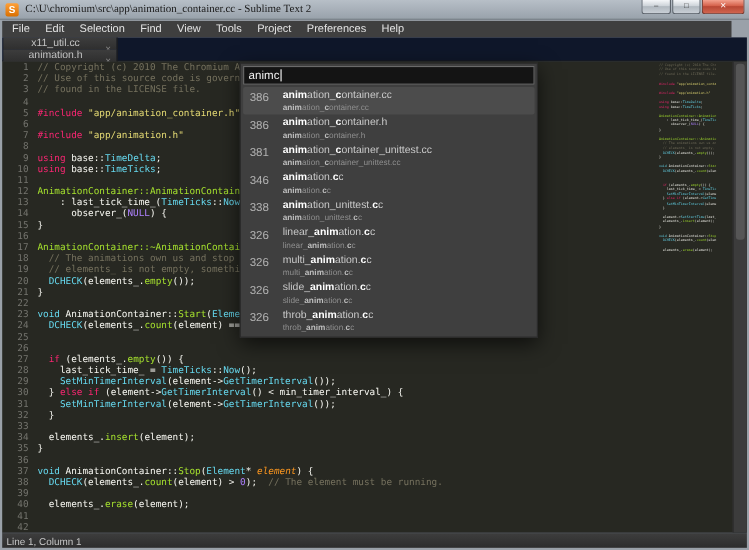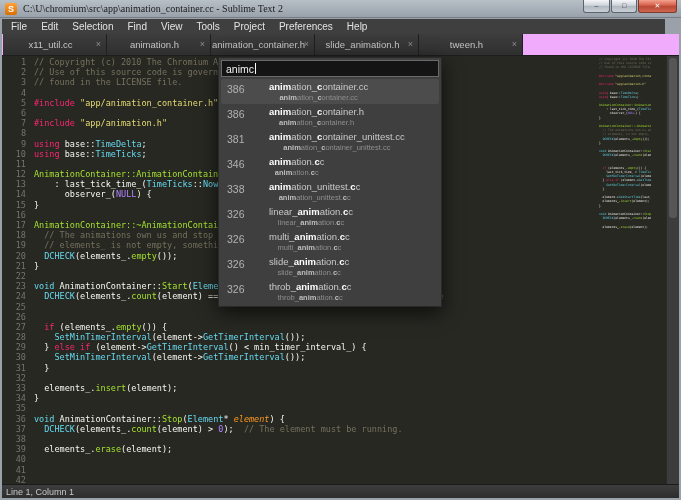--- a/index.html
+++ b/index.html
@@ -39,22 +39,22 @@
   }
 
   .menubar{
     position:absolute; top:19px; left:2px; right:16px; height:15px;
     background:#3f3f3f; display:flex; align-items:center; padding-left:2px;
   }
   .menu-item{ font-size:10px; color:#e3e3e3; padding:0 7px; cursor:default; }
 
   .tabbar{
     position:absolute; top:34px; left:2px; right:2px; height:22px;
-    background:#f0abfc; border-bottom:1px solid #1d1d1d;
-    display:flex; padding-left:1px;
+    background:#0f172a; border-bottom:1px solid #1d1d1d;
+    display:flex; padding-left:1px;flex-direction:column;
   }
   .tab{
     width:104px; position:relative; flex:none;
     background:linear-gradient(#3d3d3d,#2f2f2f);
     border-right:1px solid #1f1f1f;
     display:flex; align-items:center; justify-content:center;
   }
   .tab-label{ font-size:9.5px; color:#c3c3c3; padding-right:8px; white-space:nowrap; overflow:hidden; }
   .tab-close{ position:absolute; right:5px; top:5px; color:#8b8b8b; font-size:9px; line-height:10px; }
 
@@ -104,38 +104,38 @@
   .statusbar{
     position:absolute; left:2px; right:2px; bottom:2px; height:14px;
     background:linear-gradient(#3d3d3d,#2d2d2d);
     border-top:1px solid #1b1b1b;
     display:flex; align-items:center;
   }
   .status-text{ font-size:9px; color:#c6c6c6; padding-left:4px; }
 
   
   .overlay{
-    position:absolute; left:218px; top:57px; width:224px; z-index:20;
+    position:absolute; left:218px; top:57px; width:271px; z-index:20;
     background:#3f3f3f; border:1px solid #2a2a2a; padding:2px;
     box-shadow:0 6px 18px rgba(0,0,0,.65);
   }
   .overlay-input{
     height:17px; background:#141414; border:1px solid #6a6a6a;
     display:flex; align-items:center; padding:0 4px;
     font-size:10.5px; color:#f2f2f2;
   }
   .caret{ display:inline-block; width:1px; height:11px; background:#fff; margin-left:1px; }
   .overlay-results{ margin-top:2px; }
   .result{
     height:25px; padding:2px 4px 0 6px; display:flex; align-items:flex-start;
     overflow:hidden;
   }
   .result.selected{ background:#4c4c4c; border-radius:2px; }
   .score{ width:24px; flex:none; font-size:10.5px; color:#b2b2b2; margin-top:2px; }
-  .r-text{ margin-left:18px; overflow:hidden;text-align:center; }
+  .r-text{ margin-left:6px; overflow:hidden; }
   .r-title{ font-size:9.5px; line-height:12px; color:#c9c9c9; white-space:nowrap; }
   .r-title b{ color:#ffffff; }
   .r-path{ font-size:7.5px; line-height:9px; color:#8e8e8e; white-space:nowrap; }
   .r-path b{ color:#bfbfbf; font-weight:bold; }
 </style>
 </head>
 <body>
 
 <div class="titlebar">
   <div class="app-icon">S</div>
@@ -248,20 +248,21 @@
       <div class="code-line"><span class="s-com">  // The animations own us and stop themselves before being deleted. If</span></div>
       <div class="code-line"><span class="s-com">  // elements_ is not empty, something is wrong.</span></div>
       <div class="code-line"><span class="s-pln">  </span><span class="s-typ">DCHECK</span><span class="s-pln">(elements_.</span><span class="s-fn">empty</span><span class="s-pln">());</span></div>
       <div class="code-line"><span class="s-pln">}</span></div>
       <div class="code-line"></div>
       <div class="code-line"><span class="s-typ">void</span><span class="s-pln"> AnimationContainer::</span><span class="s-fn">Start</span><span class="s-pln">(</span><span class="s-typ">Element</span><span class="s-pln">* </span><span class="s-prm">element</span><span class="s-pln">) {</span></div>
       <div class="code-line"><span class="s-pln">  </span><span class="s-typ">DCHECK</span><span class="s-pln">(elements_.</span><span class="s-fn">count</span><span class="s-pln">(element) == </span><span class="s-cst">0</span><span class="s-pln">);  </span><span class="s-com">// Start should only be invoked if the</span></div>
       <div class="code-line"></div>
       <div class="code-line"></div>
       <div class="code-line"><span class="s-pln">  </span><span class="s-kw">if</span><span class="s-pln"> (elements_.</span><span class="s-fn">empty</span><span class="s-pln">()) {</span></div>
+      <div class="code-line"><span class="s-pln">    last_tick_time_ = </span><span class="s-typ">TimeTicks</span><span class="s-pln">::</span><span class="s-typ">Now</span><span class="s-pln">();</span></div>
       <div class="code-line"><span class="s-pln">    </span><span class="s-typ">SetMinTimerInterval</span><span class="s-pln">(element-&gt;</span><span class="s-typ">GetTimerInterval</span><span class="s-pln">());</span></div>
       <div class="code-line"><span class="s-pln">  } </span><span class="s-kw">else</span><span class="s-pln"> </span><span class="s-kw">if</span><span class="s-pln"> (element-&gt;</span><span class="s-typ">GetTimerInterval</span><span class="s-pln">() &lt; min_timer_interval_) {</span></div>
       <div class="code-line"><span class="s-pln">    </span><span class="s-typ">SetMinTimerInterval</span><span class="s-pln">(element-&gt;</span><span class="s-typ">GetTimerInterval</span><span class="s-pln">());</span></div>
       <div class="code-line"><span class="s-pln">  }</span></div>
       <div class="code-line"></div>
       <div class="code-line"><span class="s-pln">  elements_.</span><span class="s-fn">insert</span><span class="s-pln">(element);</span></div>
       <div class="code-line"><span class="s-pln">}</span></div>
       <div class="code-line"></div>
       <div class="code-line"><span class="s-typ">void</span><span class="s-pln"> AnimationContainer::</span><span class="s-fn">Stop</span><span class="s-pln">(</span><span class="s-typ">Element</span><span class="s-pln">* </span><span class="s-prm">element</span><span class="s-pln">) {</span></div>
       <div class="code-line"><span class="s-pln">  </span><span class="s-typ">DCHECK</span><span class="s-pln">(elements_.</span><span class="s-fn">count</span><span class="s-pln">(element) &gt; </span><span class="s-cst">0</span><span class="s-pln">);  </span><span class="s-com">// The element must be running.</span></div>

